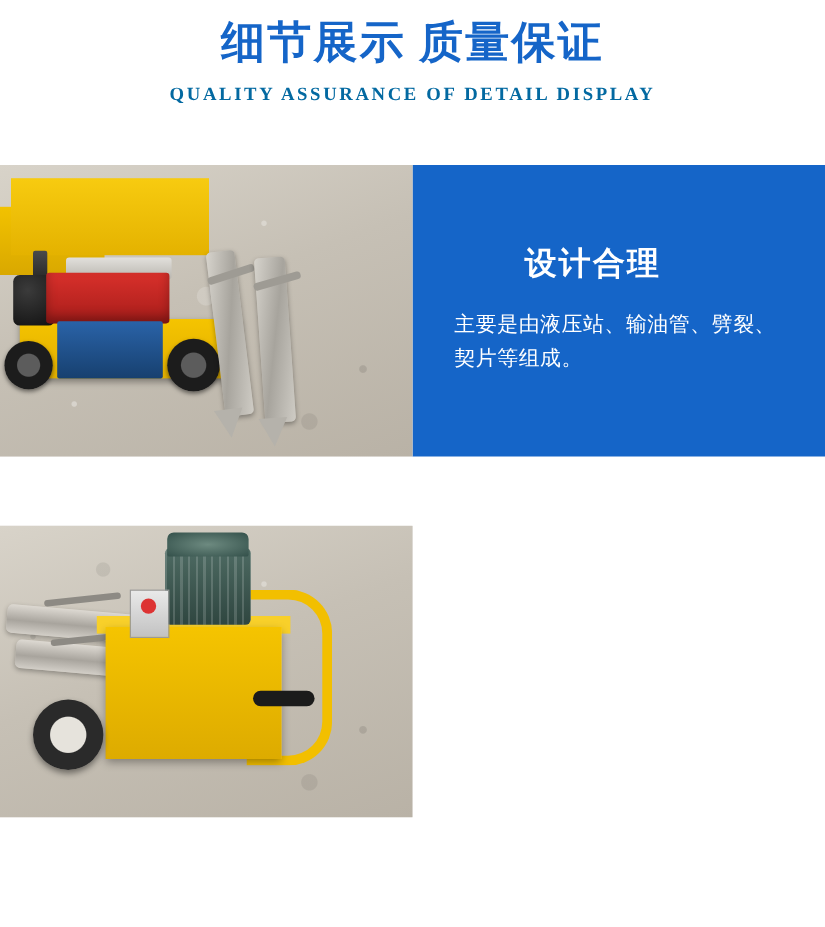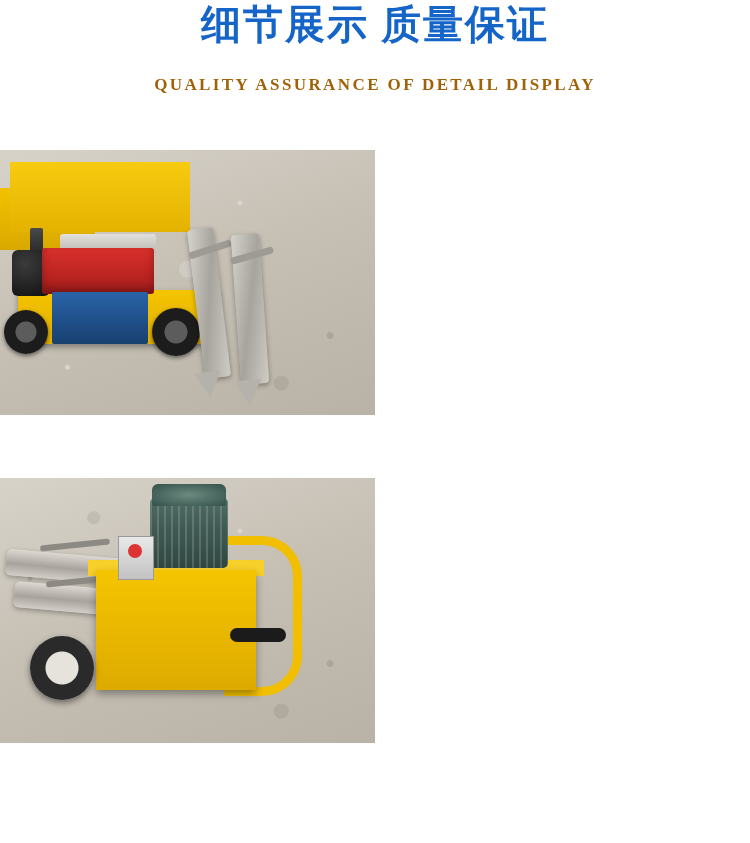--- a/index.html
+++ b/index.html
@@ -24,37 +24,38 @@
   .header {
     position: absolute;
     left: 0;
     top: 0;
     width: 750px;
     height: 118px;
     display: flex;
     flex-direction: column;
     align-items: center;
     justify-content: flex-start;
+    padding-top: 14px;
     box-sizing: border-box;
   }
   .header-title {
     color: #1565c8;
     font-size: 40px;
     font-weight: bold;
     letter-spacing: 2px;
     line-height: 1.25;
     font-family: "Liberation Serif", serif;
     white-space: nowrap;
   }
   .header-sub {
-    color: #a16207;
+    color: #0369a1;
     font-size: 17px;
     font-weight: bold;
     letter-spacing: 2.4px;
-    margin-top: 25px;
+    margin-top: 12px;
     font-family: "Liberation Serif", serif;
     white-space: nowrap;
   }
 
   
   .block {
     position: absolute;
     display: flex;
     width: 750px;
     height: 265px;
@@ -332,20 +333,24 @@
       <div class="m1-eng-blue"></div>
       <div class="m1-wheel-l"></div>
       <div class="m1-wheel-r"></div>
       <div class="splitter sp1"></div>
       <div class="sp-tip sp1-tip"></div>
       <div class="sp-handle sp1-h"></div>
       <div class="splitter sp2"></div>
       <div class="sp-tip sp2-tip"></div>
       <div class="sp-handle sp2-h"></div>
     </div>
+    <div class="panel panel-right">
+      <div class="panel-title">设计合理</div>
+      <div class="panel-text">主要是由液压站、输油管、劈裂、契片等组成。</div>
+    </div>
   </div>
 
   <div class="block block-two">
     <div class="photo">
       <div class="ground"></div>
       <div class="c1 m2-cyl"></div>
       <div class="c-bar cb1"></div>
       <div class="c2 m2-cyl"></div>
       <div class="c-bar cb2"></div>
       <div class="m2-frame"></div>

